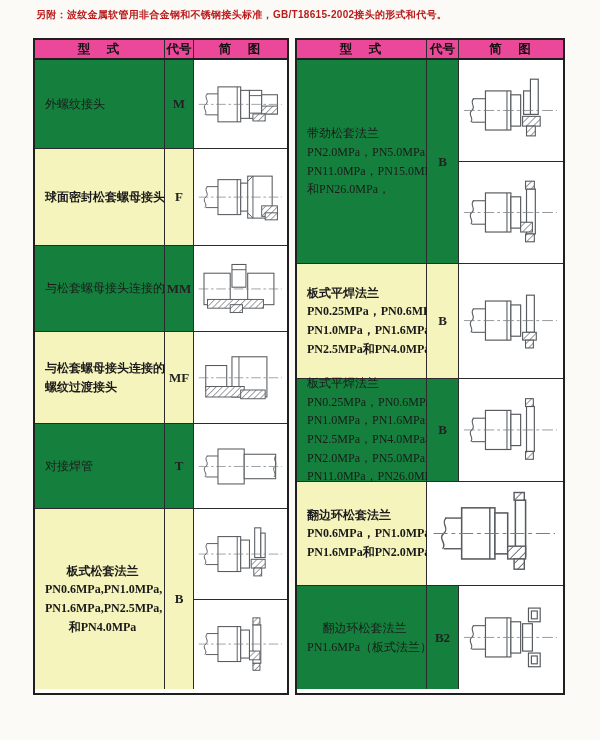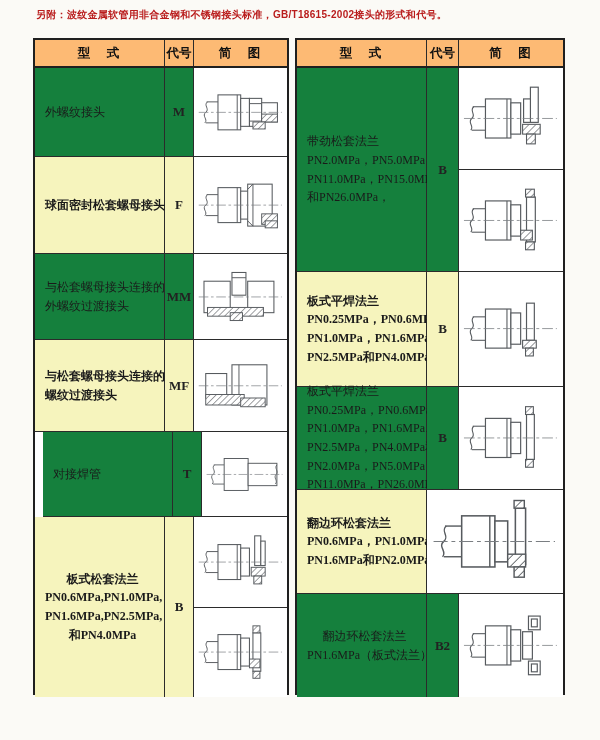--- a/index.html
+++ b/index.html
@@ -18,21 +18,21 @@
     font-size:10px;font-weight:bold;color:#b91c1c;letter-spacing:0.3px;
   }
   .tables{position:absolute;left:33px;top:38px;width:532px;height:657px;}
   .tbl{
     position:absolute;top:0;height:657px;
     border:2px solid #1f1f1f;box-sizing:border-box;background:#fff;
   }
   .tbl.left{left:0;width:256px;}
   .tbl.right{left:262px;width:270px;}
   .hdr{
-    display:flex;height:28px;background:#fdba74;
+    display:flex;height:20px;background:#ec4899;
     border-bottom:2px solid #1f1f1f;box-sizing:border-box;
   }
   .hdr .hcell{
     display:flex;align-items:center;justify-content:center;
     font-family:"Liberation Serif", serif;
     font-size:12.5px;font-weight:bold;color:#111;
     border-right:1.5px solid #2b2b2b;box-sizing:border-box;
     letter-spacing:2px;white-space:nowrap;overflow:hidden;
   }
   .hdr .hcell:last-child{border-right:none;}
@@ -138,21 +138,20 @@
                   <rect x="74" y="42" width="18" height="12" fill="url(#h2)" stroke="#565a5e" stroke-width="1.1"></rect>
                   <rect x="78" y="50" width="14" height="8" fill="url(#h2)" stroke="#565a5e" stroke-width="1.1"></rect>
                   <line x1="2" y1="32" x2="97" y2="32" stroke="#7a7e82" stroke-width="0.8" stroke-dasharray="11 3 3 3"></line>
                 </svg>
               </div>
             </div>
           </div>
           <div class="row" style="height: 86px;">
             <div class="cell type" style="width: 130px;">
               <div class="tline">与松套螺母接头连接的</div>
-              <div class="tline">外螺纹过渡接头</div>
             </div>
             <div class="cell code" style="width: 29px;">MM</div>
             <div class="cell diag" style="flex: 1 1 0%;">
               <div class="subcell">
                 <svg viewBox="0 0 100 64" preserveAspectRatio="xMidYMid meet">
                   <defs>
                     <pattern id="h3" width="5" height="5" patternUnits="userSpaceOnUse" patternTransform="rotate(45)">
                       <rect width="5" height="5" fill="#fff"></rect>
                       <line x1="0" y1="0" x2="0" y2="5" stroke="#565a5e" stroke-width="1.3"></line>
                     </pattern>
@@ -186,21 +185,21 @@
                   <rect x="10" y="18" width="24" height="28" fill="#fff" stroke="#565a5e" stroke-width="1.2"></rect>
                   <rect x="40" y="8" width="40" height="46" fill="#fff" stroke="#565a5e" stroke-width="1.2"></rect>
                   <line x1="48" y1="8" x2="48" y2="54" stroke="#565a5e" stroke-width="1.1"></line>
                   <rect x="10" y="42" width="44" height="12" fill="url(#h4)" stroke="#565a5e" stroke-width="1.1"></rect>
                   <rect x="50" y="46" width="28" height="10" fill="url(#h4)" stroke="#565a5e" stroke-width="1.1"></rect>
                   <line x1="2" y1="32" x2="97" y2="32" stroke="#7a7e82" stroke-width="0.8" stroke-dasharray="11 3 3 3"></line>
                 </svg>
               </div>
             </div>
           </div>
-          <div class="row" style="height: 85px; margin-left: 8px;">
+          <div class="row" style="height: 85px;">
             <div class="cell type" style="width: 130px;">
               <div class="tline">对接焊管</div>
             </div>
             <div class="cell code" style="width: 29px;">T</div>
             <div class="cell diag" style="flex: 1 1 0%;">
               <div class="subcell">
                 <svg viewBox="0 0 100 64" preserveAspectRatio="xMidYMid meet">
                   <defs>
                     <pattern id="h5" width="5" height="5" patternUnits="userSpaceOnUse" patternTransform="rotate(45)">
                       <rect width="5" height="5" fill="#fff"></rect>

